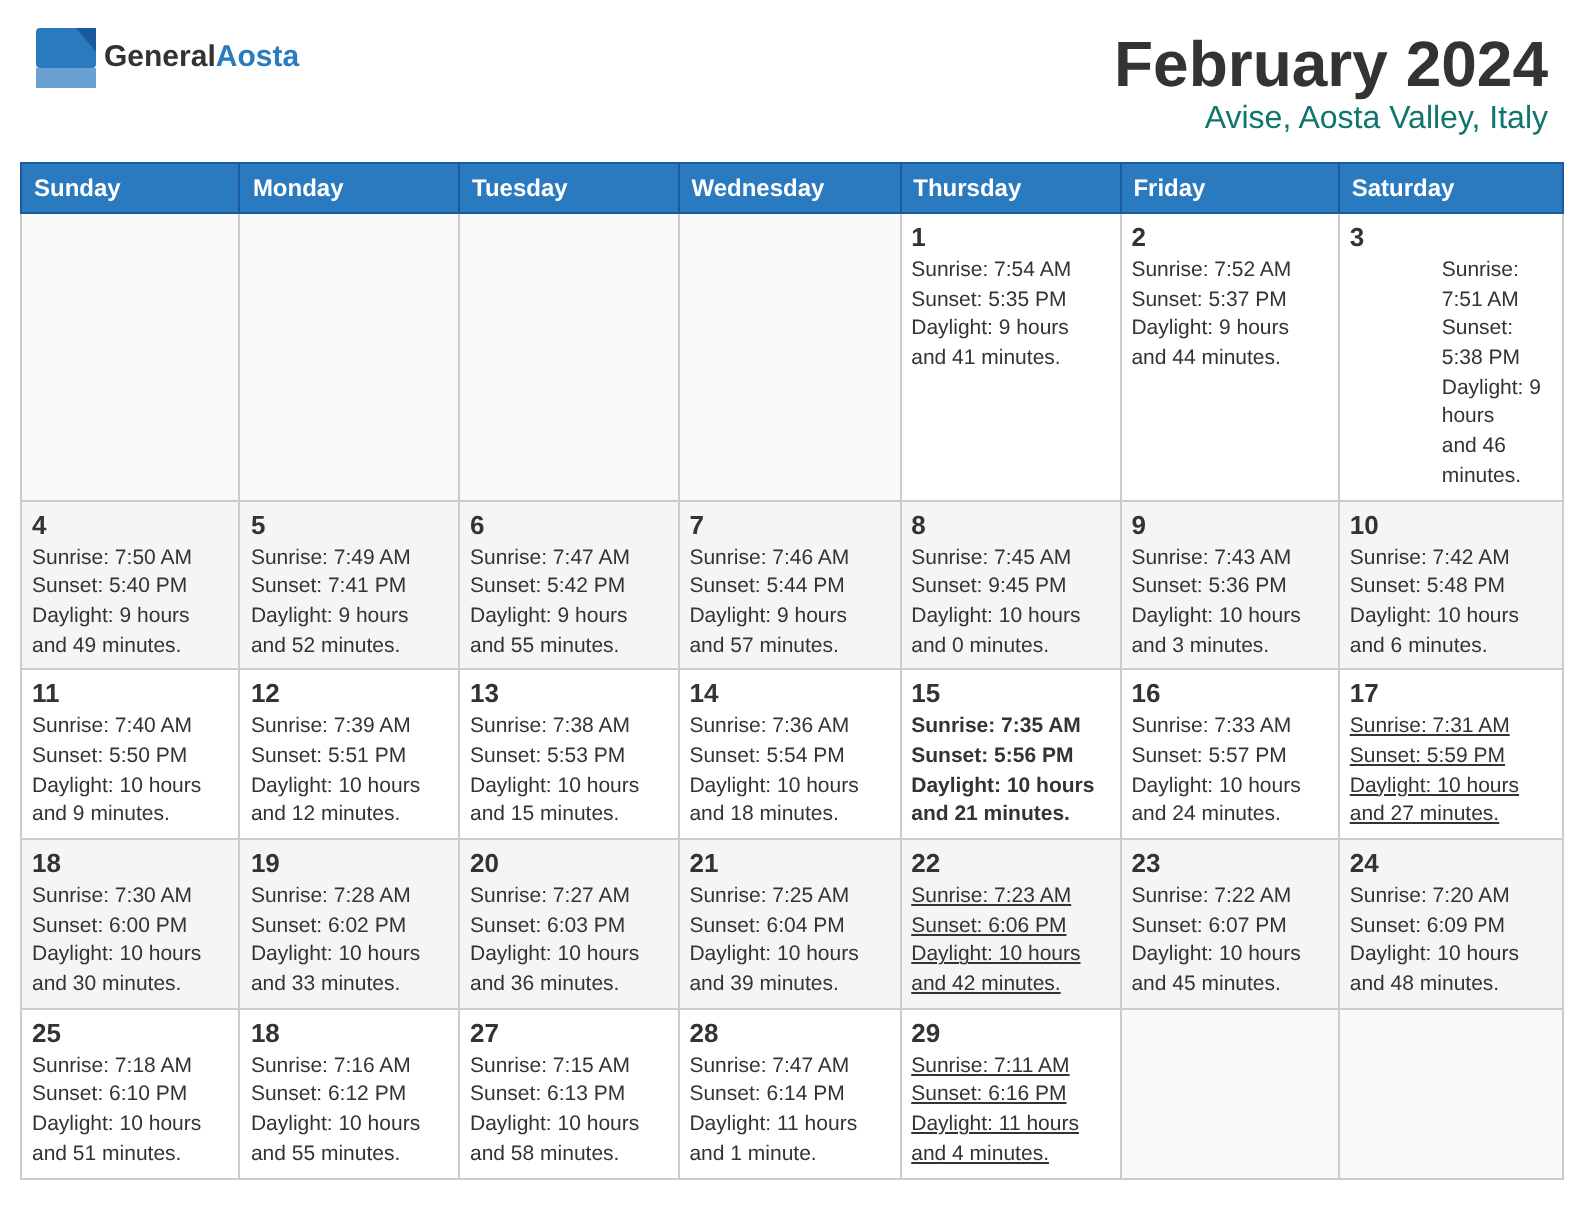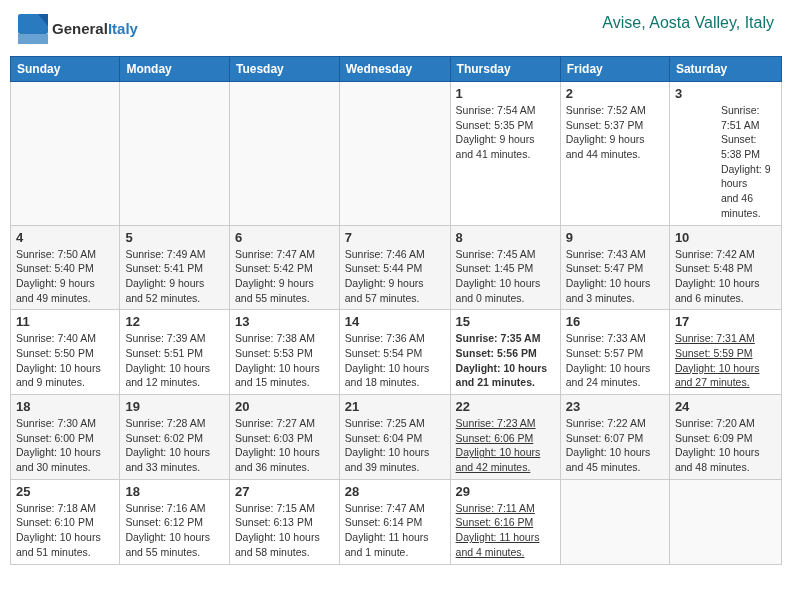--- a/index.html
+++ b/index.html
@@ -81,26 +81,27 @@
 <div class="header">
   <div class="logo">
     <div style="display:flex;align-items:center;">
       <svg width="30" height="30" viewBox="0 0 30 30" style="margin-right:4px;">
         <rect x="0" y="0" width="30" height="20" fill="#2a7abf" rx="2"></rect>
         <polygon points="0,20 30,20 30,30 0,30" fill="#2a7abf" opacity="0.7"></polygon>
         <polygon points="20,0 30,0 30,12" fill="#1a5a9f"></polygon>
       </svg>
       <div>
         <div style="line-height:1.1;">
-          <span style="font-size:15px;font-weight:bold;color:#333;">General</span><span style="font-size:15px;font-weight:bold;color:#2a7abf;">Italy</span>
+          <span style="font-size:15px;font-weight:bold;color:#333;">General</span><span style="font-size:15px;font-weight:bold;color:#2a7abf;">Aosta</span>
         </div>
       </div>
     </div>
   </div>
   <div class="title-block">
+    <div class="month-title">February 2024</div>
     <div class="location-title">Avise, Aosta Valley, Italy</div>
   </div>
 </div>
 
 <table>
   <thead>
     <tr id="header-row">
     <th>Sunday</th>
         <th>Monday</th>
         <th>Tuesday</th>
@@ -142,49 +143,49 @@
         <td>
           <span class="day-num">4</span>
           <div class="day-info" style="white-space: pre-line;">Sunrise: 7:50 AM
 Sunset: 5:40 PM
 Daylight: 9 hours
 and 49 minutes.</div>
         </td>
         <td>
           <span class="day-num">5</span>
           <div class="day-info" style="white-space: pre-line;">Sunrise: 7:49 AM
-Sunset: 5:41 PM
+Sunset: 7:41 PM
 Daylight: 9 hours
 and 52 minutes.</div>
         </td>
         <td>
           <span class="day-num">6</span>
           <div class="day-info" style="white-space: pre-line;">Sunrise: 7:47 AM
 Sunset: 5:42 PM
 Daylight: 9 hours
 and 55 minutes.</div>
         </td>
         <td>
           <span class="day-num">7</span>
           <div class="day-info" style="white-space: pre-line;">Sunrise: 7:46 AM
 Sunset: 5:44 PM
 Daylight: 9 hours
 and 57 minutes.</div>
         </td>
         <td>
           <span class="day-num">8</span>
           <div class="day-info" style="white-space: pre-line;">Sunrise: 7:45 AM
-Sunset: 1:45 PM
+Sunset: 9:45 PM
 Daylight: 10 hours
 and 0 minutes.</div>
         </td>
         <td>
           <span class="day-num">9</span>
           <div class="day-info" style="white-space: pre-line;">Sunrise: 7:43 AM
-Sunset: 5:47 PM
+Sunset: 5:36 PM
 Daylight: 10 hours
 and 3 minutes.</div>
         </td>
         <td>
           <span class="day-num">10</span>
           <div class="day-info" style="white-space: pre-line;">Sunrise: 7:42 AM
 Sunset: 5:48 PM
 Daylight: 10 hours
 and 6 minutes.</div>
         </td>

